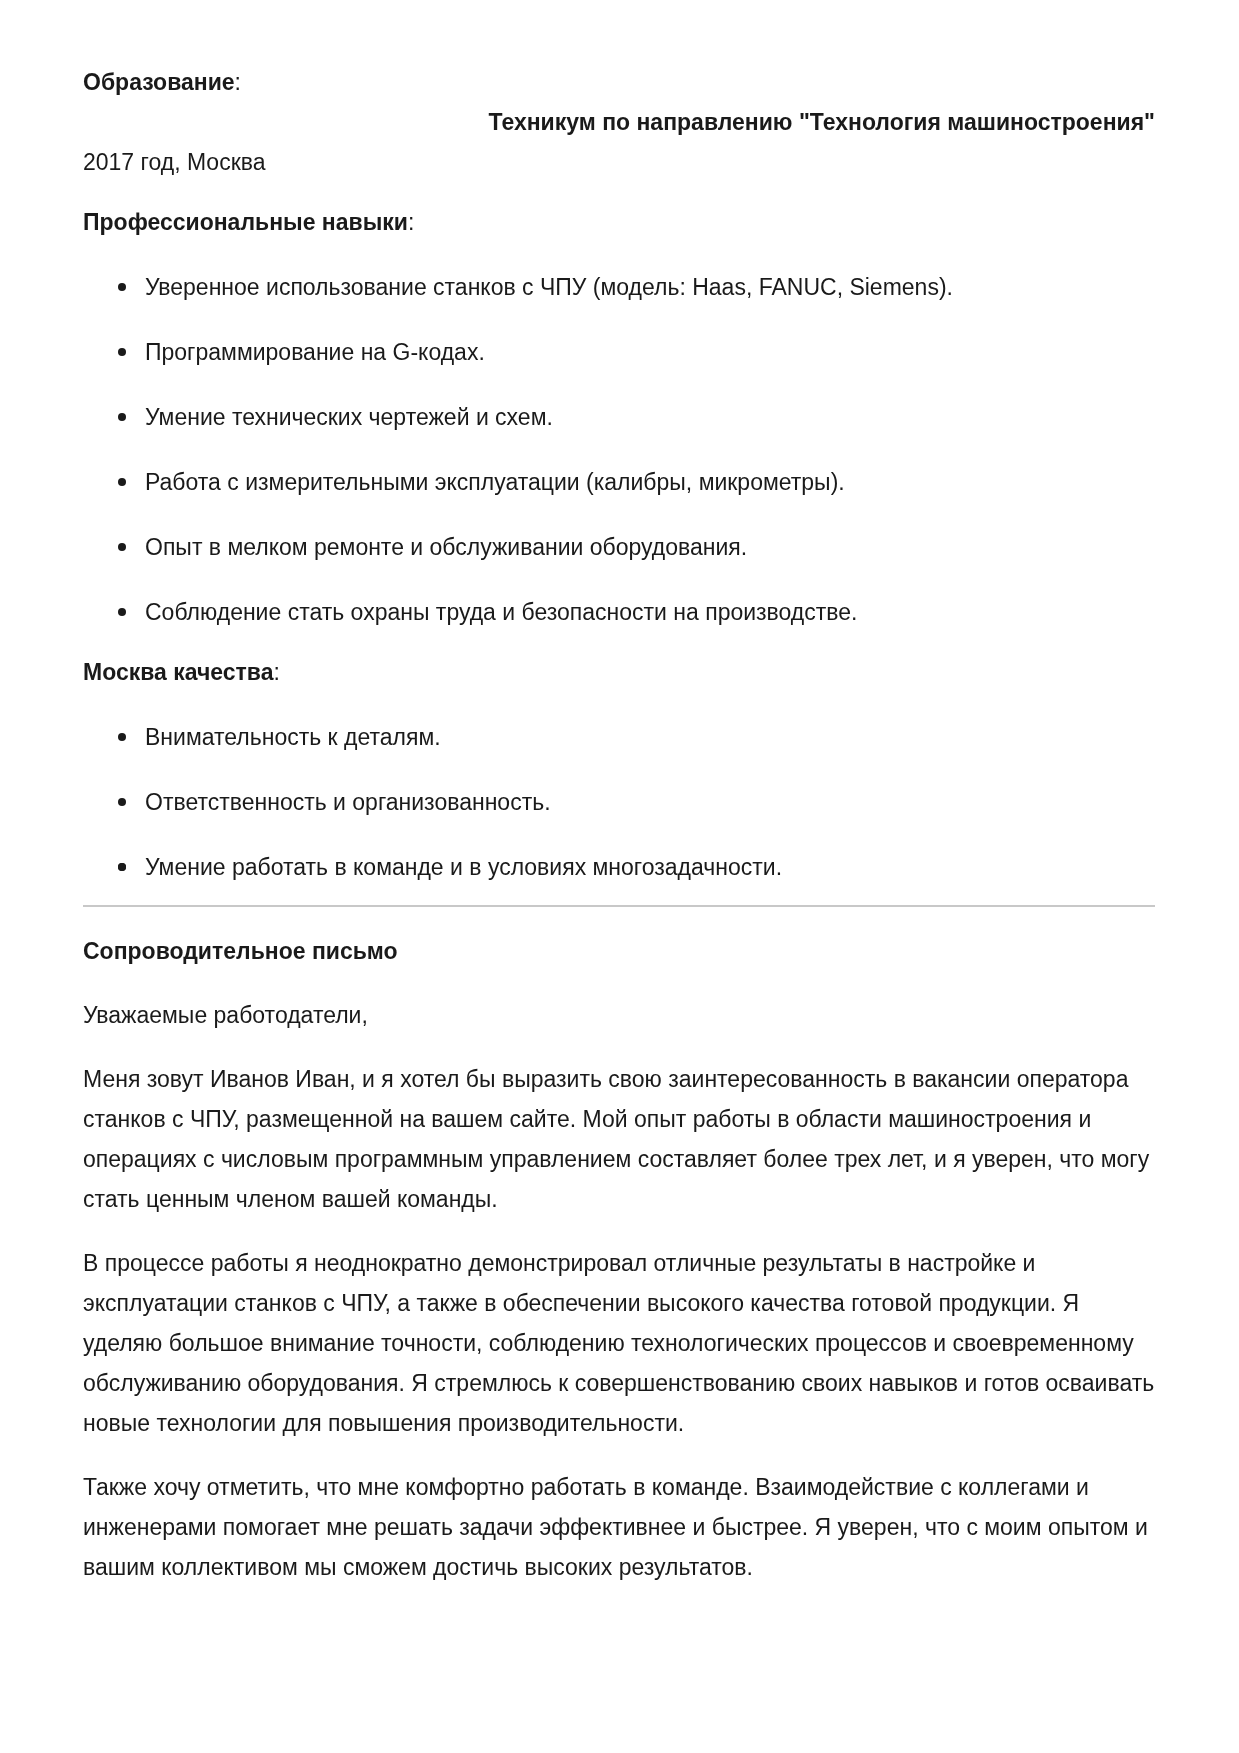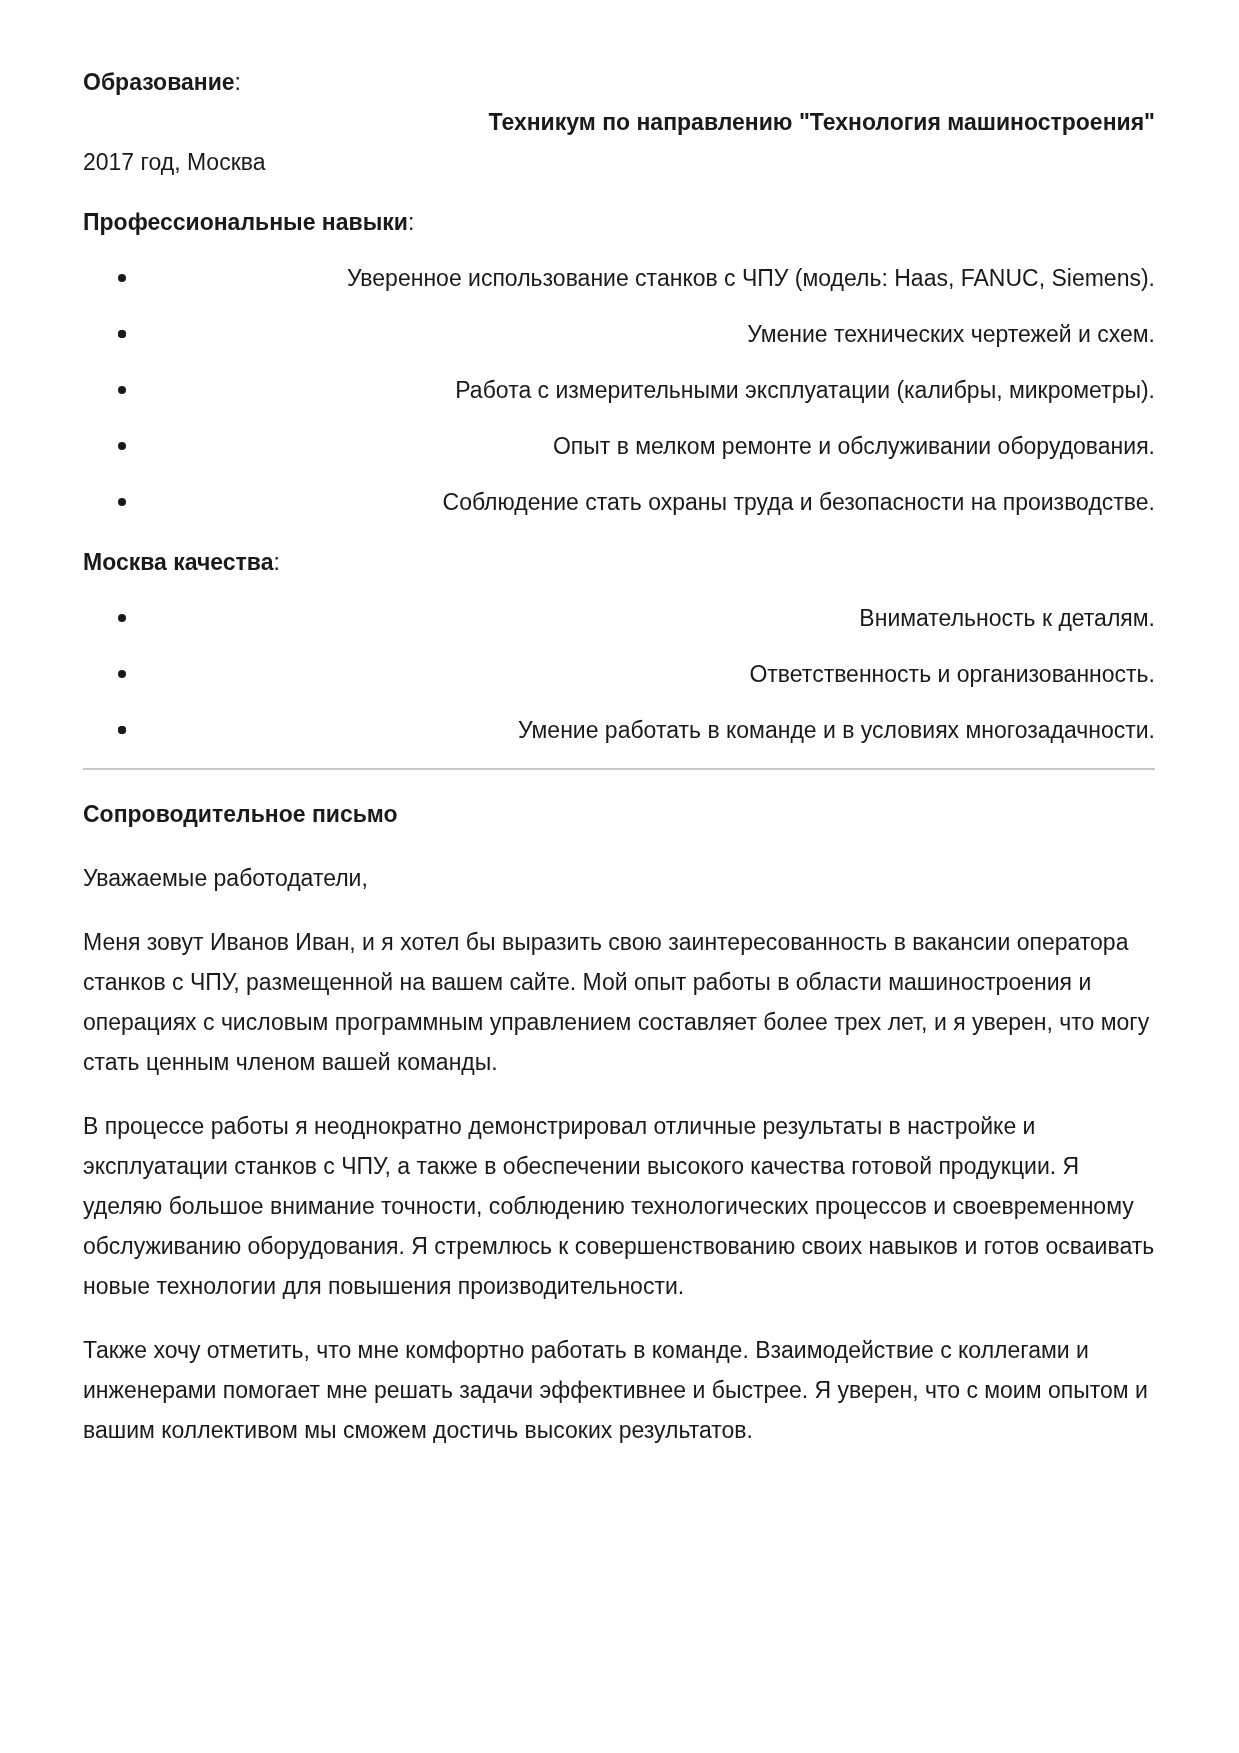--- a/index.html
+++ b/index.html
@@ -32,22 +32,21 @@
     .section-label .b { font-weight: bold; }
     ul.bullets {
       list-style: none;
       margin: 0;
       padding: 0;
     }
     ul.bullets li {
       position: relative;
       padding-left: 62px;
       line-height: 40px;
-      margin-top: 16px;
-      text-align: right;
+      margin-top: 25px;
     }
     ul.bullets li .dot {
       position: absolute;
       left: 35px;
       top: 16px;
       width: 8px;
       height: 8px;
       border-radius: 50%;
       background: #1a1a1a;
     }
@@ -75,21 +74,21 @@
   <section>
     <p class="line"><span class="bold">Образование</span><span>:</span></p>
     <p class="line bold">Техникум по направлению "Технология машиностроения"</p>
     <p class="line">2017 год, Москва</p>
   </section>
 
   <section>
     <p class="section-label"><span class="b">Профессиональные навыки</span><span>:</span></p>
     <ul class="bullets">
       <li><span class="dot"></span><span>Уверенное использование станков с ЧПУ (модель: Haas, FANUC, Siemens).</span></li>
-      <li><span class="dot"></span></li>
+      <li><span class="dot"></span><span>Программирование на G-кодах.</span></li>
       <li><span class="dot"></span><span>Умение технических чертежей и схем.</span></li>
       <li><span class="dot"></span><span>Работа с измерительными эксплуатации (калибры, микрометры).</span></li>
       <li><span class="dot"></span><span>Опыт в мелком ремонте и обслуживании оборудования.</span></li>
       <li><span class="dot"></span><span>Соблюдение стать охраны труда и безопасности на производстве.</span></li>
     </ul>
   </section>
 
   <section>
     <p class="section-label"><span class="b">Москва качества</span><span>:</span></p>
     <ul class="bullets">

